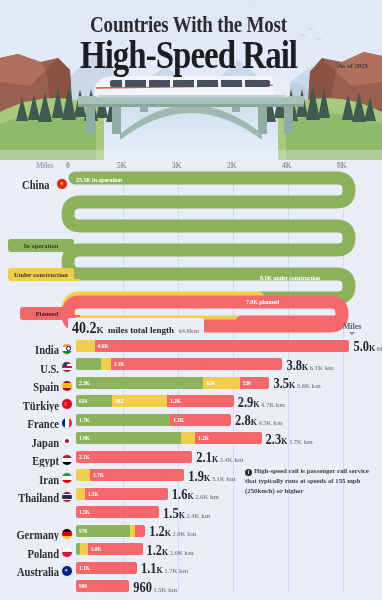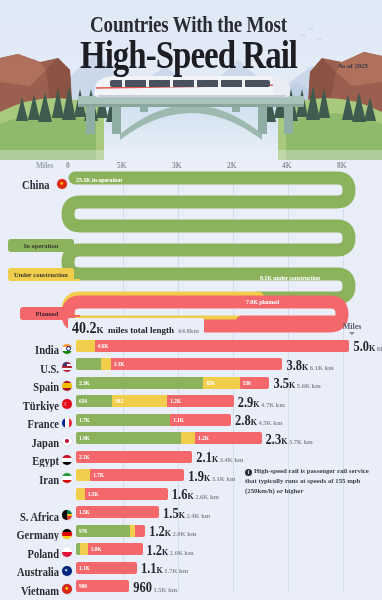--- a/index.html
+++ b/index.html
@@ -345,32 +345,32 @@
           <div class="bseg" style="width: 14.127px; background: rgb(240, 206, 76);">
             <span style="left: 17.127px; color: rgb(255, 255, 255); font-size: 5px;">255</span>
           </div>
           <div class="bseg" style="width: 94.18px; background: rgb(244, 104, 107);">
             <span style="left: 3px;">1.7K</span>
           </div>
         </div>
         <div class="total" style="left: 180.307px;"><span class="tm">1.9</span><span style="font-family: &quot;Liberation Serif&quot;, serif; font-weight: 700; font-size: 8px; color: rgb(36, 36, 44);">K</span><span class="tk">3.1K km</span></div>
       </div>
       <div class="row">
+        <div class="rowlabel" style="right: 318px;"><span class="cname">Thailand</span><span class="country-flag" style="background: linear-gradient(rgb(165, 25, 49) 20%, rgb(255, 255, 255) 20%, rgb(255, 255, 255) 33%, rgb(45, 42, 74) 33%, rgb(45, 42, 74) 66%, rgb(255, 255, 255) 66%, rgb(255, 255, 255) 80%, rgb(165, 25, 49) 80%); margin-left: 3px;"></span></div>
         <div class="bar">
           <div class="bseg" style="width: 8.6978px; background: rgb(240, 206, 76);">
             <span style="left: 11.6978px; color: rgb(255, 255, 255); font-size: 5px;">157</span>
           </div>
           <div class="bseg" style="width: 83.1px; background: rgb(244, 104, 107);">
             <span style="left: 3px;">1.5K</span>
           </div>
         </div>
         <div class="total" style="left: 163.798px;"><span class="tm">1.6</span><span style="font-family: &quot;Liberation Serif&quot;, serif; font-weight: 700; font-size: 8px; color: rgb(36, 36, 44);">K</span><span class="tk">2.6K km</span></div>
       </div>
       <div class="row">
-        <div class="rowlabel" style="right: 318px;"><span class="cname">S. Africa</span><span class="country-flag" style="background: linear-gradient(rgb(0, 120, 71) 40%, rgb(255, 182, 18) 40%, rgb(255, 182, 18) 60%, rgb(222, 56, 49) 60%); margin-left: 3px;"><span style="position:absolute;left:-1px;top:0;width:6px;height:10px;background:#000"></span></span></div>
         <div class="bar">
           <div class="bseg" style="width: 83.1px; background: rgb(244, 104, 107);">
             <span style="left: 3px;">1.5K</span>
           </div>
         </div>
         <div class="total" style="left: 155.1px;"><span class="tm">1.5</span><span style="font-family: &quot;Liberation Serif&quot;, serif; font-weight: 700; font-size: 8px; color: rgb(36, 36, 44);">K</span><span class="tk">2.4K km</span></div>
       </div>
       <div class="row">
         <div class="rowlabel" style="right: 318px;"><span class="cname">Germany</span><span class="country-flag" style="background: linear-gradient(rgb(0, 0, 0) 33%, rgb(221, 0, 0) 33%, rgb(221, 0, 0) 66%, rgb(255, 206, 0) 66%); margin-left: 3px;"></span></div>
         <div class="bar">
@@ -400,21 +400,20 @@
       <div class="row">
         <div class="rowlabel" style="right: 318px;"><span class="cname">Australia</span><span class="country-flag" style="background: rgb(0, 36, 125); margin-left: 3px;"><span style="position:absolute;left:2px;top:1px;color:#fff;font-size:5px;line-height:7px">✶</span></span></div>
         <div class="bar">
           <div class="bseg" style="width: 60.94px; background: rgb(244, 104, 107);">
             <span style="left: 3px;">1.1K</span>
           </div>
         </div>
         <div class="total" style="left: 132.94px;"><span class="tm">1.1</span><span style="font-family: &quot;Liberation Serif&quot;, serif; font-weight: 700; font-size: 8px; color: rgb(36, 36, 44);">K</span><span class="tk">1.7K km</span></div>
       </div>
       <div class="row">
-        <div class="rowlabel" style="right: 318px;"><span class="cname">Vietnam</span><span class="country-flag" style="background: rgb(218, 37, 29); margin-left: 3px;"><span style="position:absolute;left:2.5px;top:2px;color:#ff0;font-size:5px;line-height:5px">★</span></span></div>
         <div class="bar">
           <div class="bseg" style="width: 53.184px; background: rgb(244, 104, 107);">
             <span style="left: 3px;">960</span>
           </div>
         </div>
         <div class="total" style="left: 125.184px;"><span class="tm">960</span><span style="font-family: &quot;Liberation Serif&quot;, serif; font-weight: 700; font-size: 8px; color: rgb(36, 36, 44);"></span><span class="tk">1.5K km</span></div>
       </div>
     </div>
 
   <div class="note">

